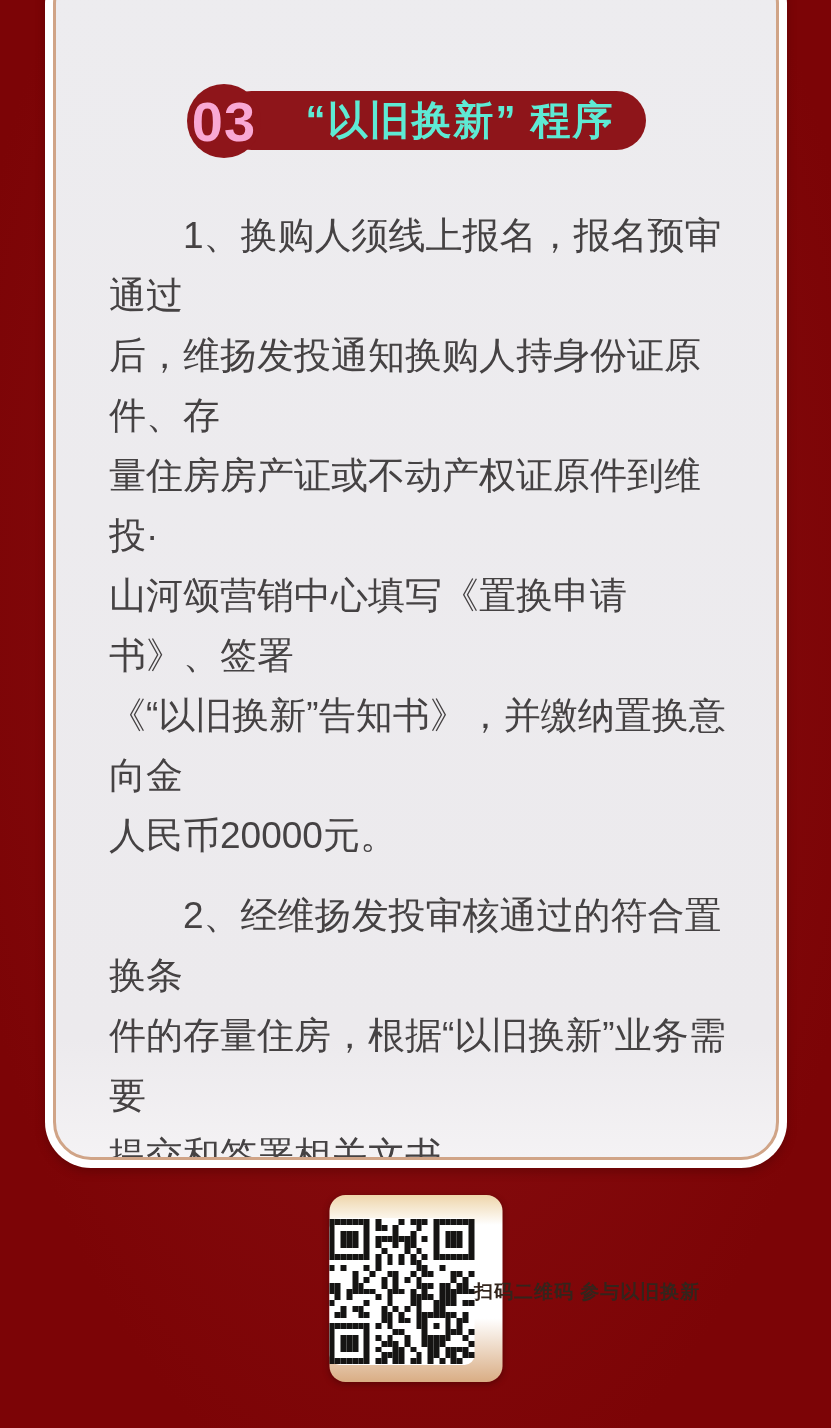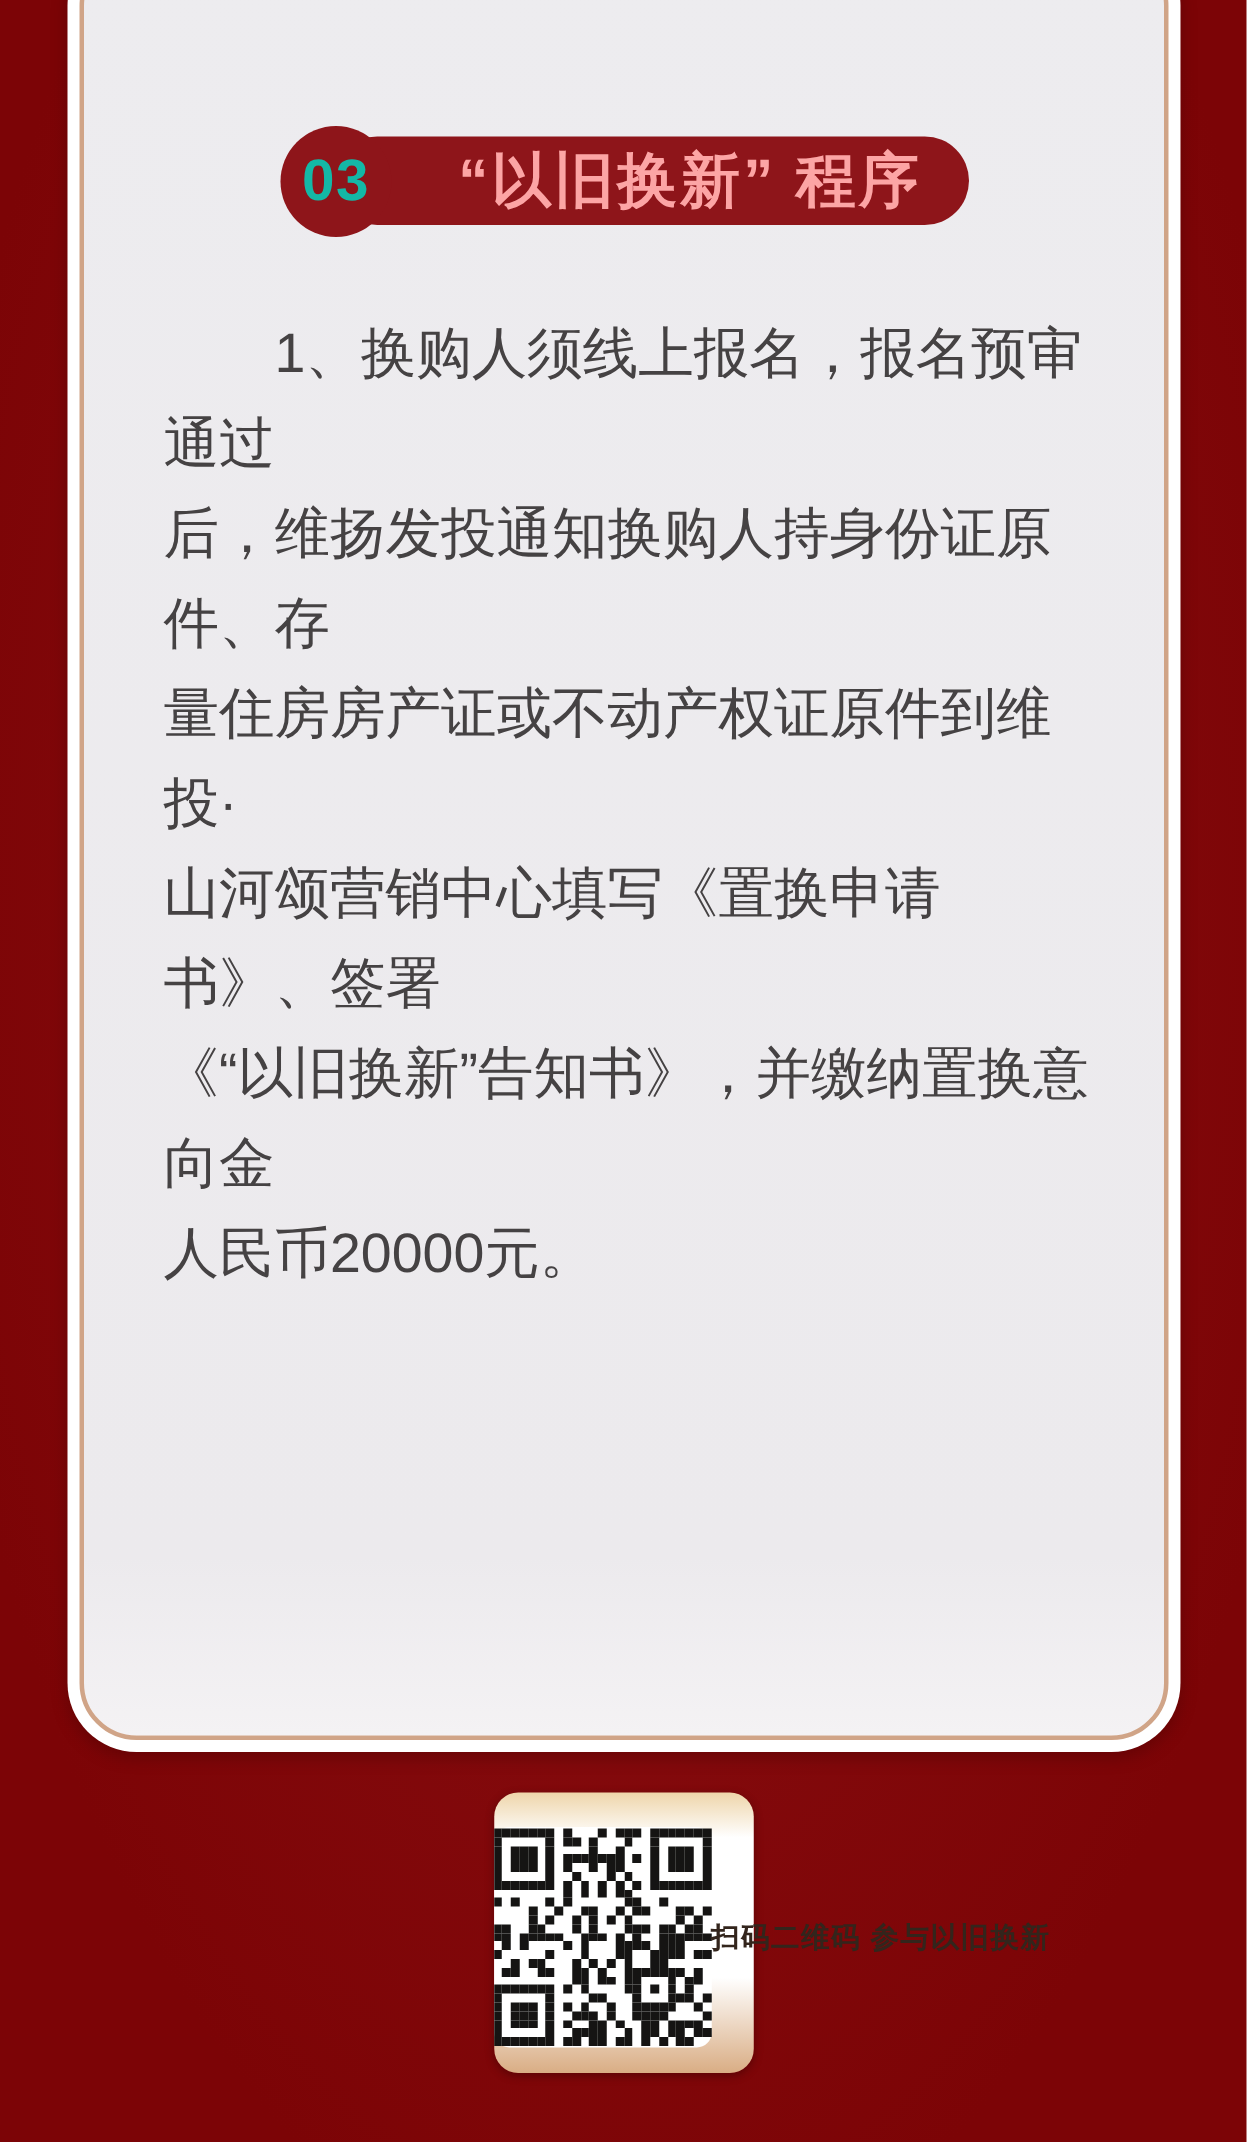--- a/index.html
+++ b/index.html
@@ -36,37 +36,37 @@
   .header-pill {
     position: absolute;
     left: 166px; top: 122px;
     width: 424px; height: 59px;
     background: #8e151a;
     border-radius: 30px;
     display: flex; align-items: center; justify-content: center;
     padding-left: 52px;
   }
   .header-pill .title {
-    color: #fca5a5;
+    color: #5eead4;
     font-size: 40px;
     font-weight: bold;
     letter-spacing: 2px;
     white-space: nowrap;
   }
   .header-circle {
     position: absolute;
     left: 131px; top: 115px;
     width: 74px; height: 74px;
     background: #8e151a;
     border-radius: 50%;
     display: flex; align-items: center; justify-content: center;
   }
   .header-circle .num {
-    color: #14b8a6;
-    font-size: 39px;
+    color: #f9a8d4;
+    font-size: 56px;
     font-weight: bold;
     letter-spacing: 1px;
   }
 
   
   .body-text {
     margin: 0 46px 0 53px;
     color: #454243;
     font-size: 37px;
     line-height: 60px;
@@ -129,20 +129,23 @@
       </div>
     </div>
 
     <div class="body-text">
       <p>1、换购人须线上报名，报名预审通过
 后，维扬发投通知换购人持身份证原件、存
 量住房房产证或不动产权证原件到维投·
 山河颂营销中心填写《置换申请书》、签署
 《“以旧换新”告知书》，并缴纳置换意向金
 人民币20000元。</p>
+      <p>2、经维扬发投审核通过的符合置换条
+件的存量住房，根据“以旧换新”业务需要
+提交和签署相关文书。</p>
 
     </div>
 
   </div>
 </div>
 
 <div class="qr-block">
   <div class="qr-white">
     <div class="qr-grid" id="qr">
         <div class="m on"></div>

